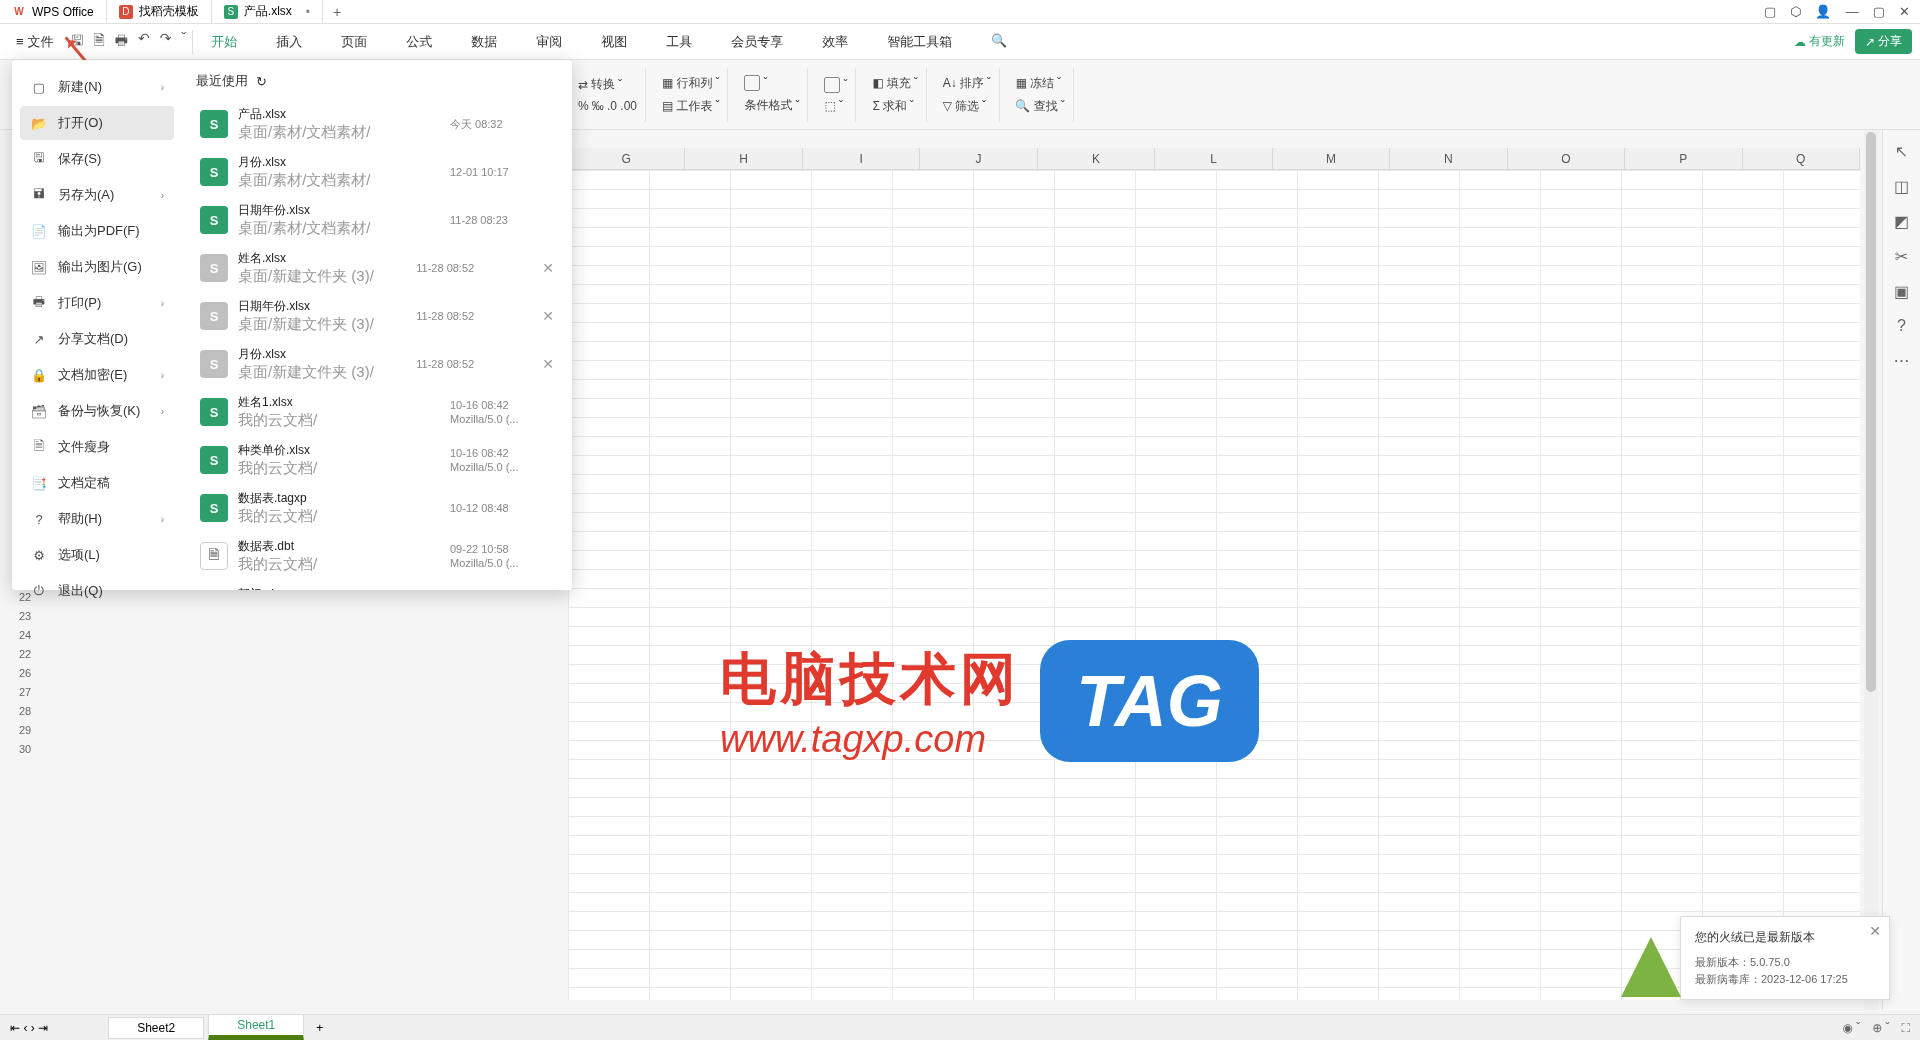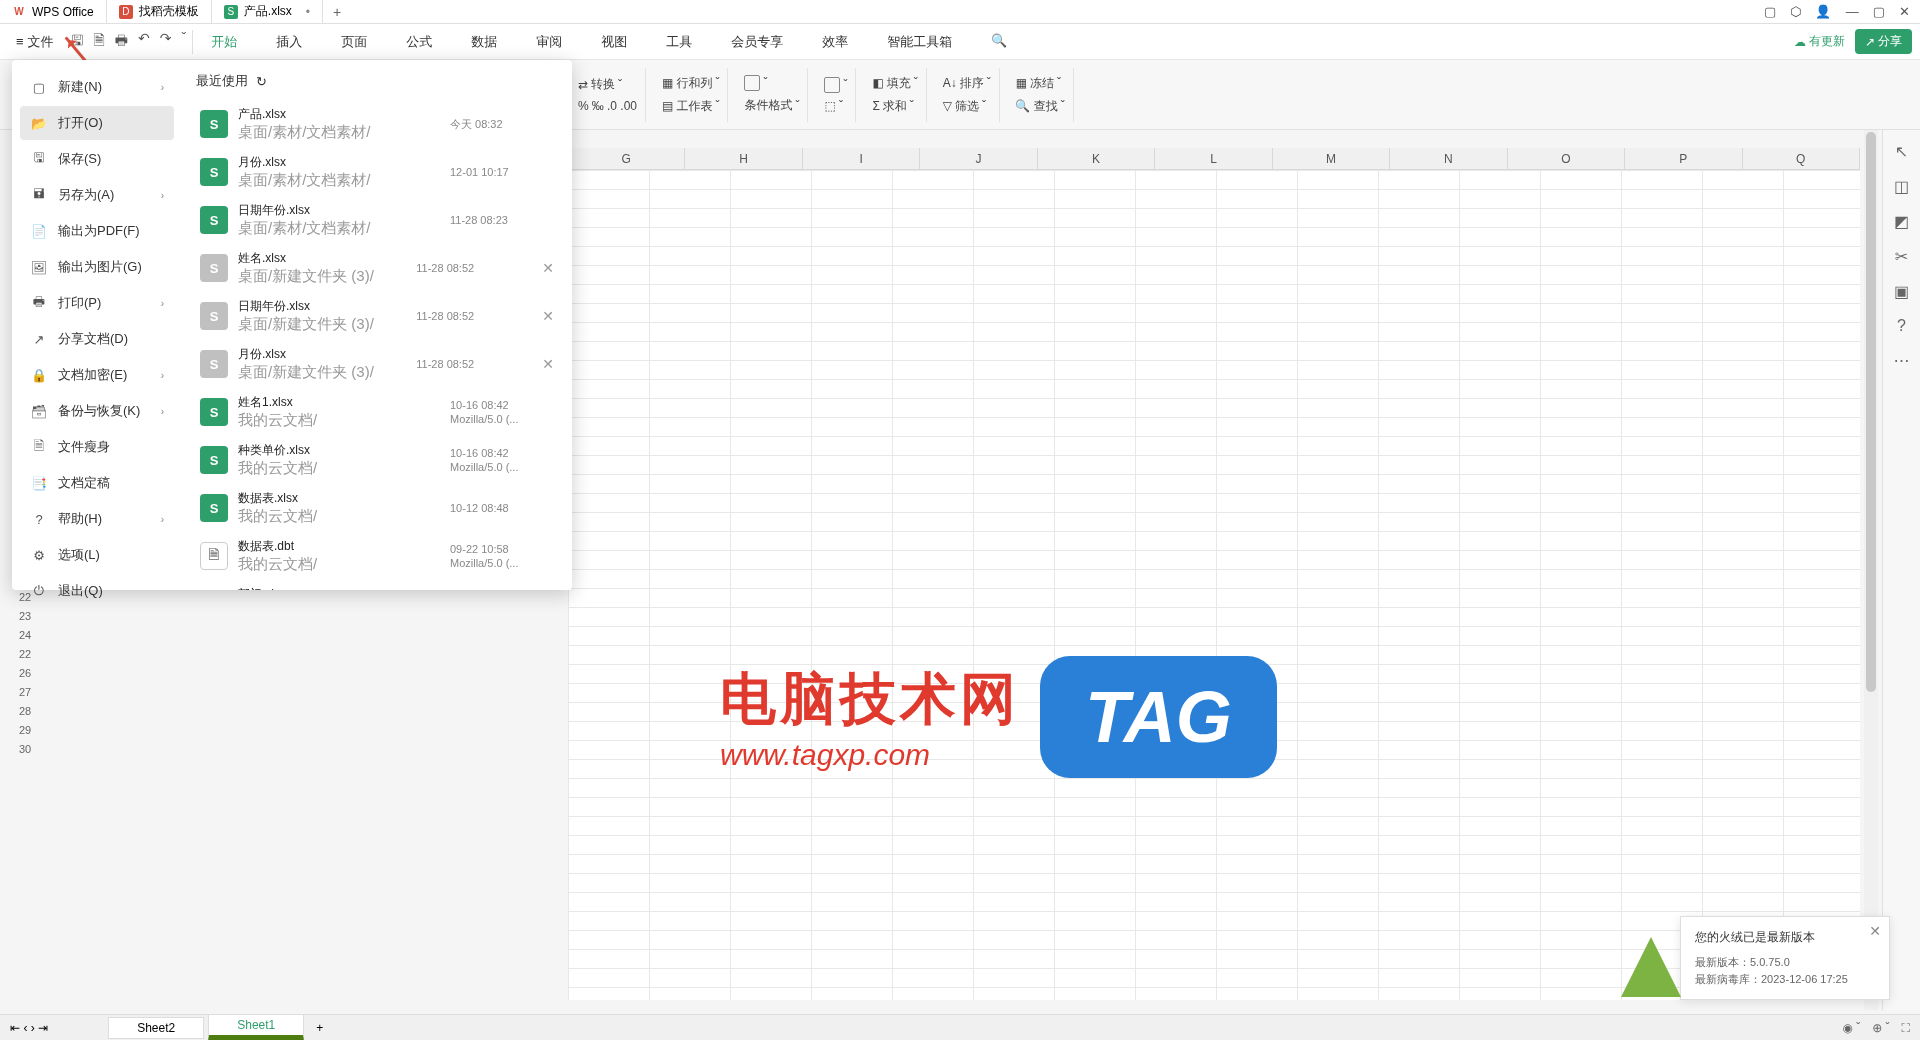--- a/index.html
+++ b/index.html
@@ -65,25 +65,25 @@
 .arrow2 { left: 220px; top: 248px; height: 110px; transform: rotate(120deg); }
 
 .side-panel { position: absolute; right: 0; top: 130px; width: 38px; bottom: 30px; background: #f7f7f7; border-left: 1px solid #e0e0e0; display: flex; flex-direction: column; gap: 16px; padding-top: 12px; align-items: center; color: #666; font-size: 16px; }
 
 .statusbar { position: absolute; bottom: 0; left: 0; right: 0; height: 26px; background: #f0f0f0; border-top: 1px solid #ddd; display: flex; align-items: center; font-size: 12px; padding: 0 10px; }
 .sheet-tabs { display: flex; align-items: center; gap: 4px; margin-left: 60px; }
 .sheet-tab { padding: 3px 28px; background: #fff; border: 1px solid #ddd; font-size: 12px; }
 .sheet-tab.act { border-bottom: 6px solid #4d7c0f; color: #2e9e6b; }
 .status-right { margin-left: auto; display: flex; gap: 12px; color: #666; }
 
-.watermark { position: absolute; left: 720px; top: 656px; display: flex; align-items: center; gap: 20px; }
+.watermark { position: absolute; left: 720px; top: 640px; display: flex; align-items: center; gap: 20px; }
 .wm-text { font-family: "SimHei", sans-serif; }
 .wm-cn { font-size: 56px; font-weight: bold; color: #e03a2f; letter-spacing: 4px; }
-.wm-url { font-size: 30px; color: #e03a2f; font-style: italic; }
-.wm-tag { background: #2a7fd6; color: #fff; font-size: 72px; font-weight: bold; padding: 20px 45px; border-radius: 30px; font-style: italic; }
+.wm-url { font-size: 38px; color: #e03a2f; font-style: italic; }
+.wm-tag { background: #2a7fd6; color: #fff; font-size: 72px; font-weight: bold; padding: 20px 36px; border-radius: 30px; font-style: italic; }
 
 .toast { position: absolute; right: 30px; bottom: 40px; width: 210px; background: #fff; border: 1px solid #ddd; box-shadow: 0 2px 10px rgba(0,0,0,0.1); padding: 12px 14px; font-size: 12px; }
 .toast-close { position: absolute; right: 8px; top: 6px; color: #888; font-size: 14px; }
 .toast-title { color: #333; margin-bottom: 8px; }
 .toast-line { color: #666; font-size: 11px; line-height: 1.5; }
 .toast-logo { position: absolute; left: -60px; top: 20px; width: 60px; height: 60px; background: #7cb342; clip-path: polygon(0 100%, 50% 0, 100% 100%); }
 .xz-logo { position: absolute; right: 30px; bottom: 6px; font-size: 10px; color: #4a90d9; }
 
 .scroll-v { position: absolute; right: 42px; top: 130px; bottom: 30px; width: 14px; background: #f0f0f0; }
 .scroll-thumb { position: absolute; top: 2px; left: 2px; right: 2px; height: 560px; background: #c8c8c8; border-radius: 6px; }
@@ -349,21 +349,21 @@
           <div class="recent-icon cloud">S</div>
     <div class="recent-text">
             <span class="recent-name">种类单价.xlsx</span>
             <span class="recent-path">我的云文档/</span>
           </div>
     <div class="recent-meta">10-16 08:42<br>Mozilla/5.0 (...</div>
     </div>
         <div class="recent-item">
           <div class="recent-icon cloud">S</div>
     <div class="recent-text">
-            <span class="recent-name">数据表.xlsx</span>
+            <span class="recent-name">数据表.tagxp</span>
             <span class="recent-path">我的云文档/</span>
           </div>
     <div class="recent-meta">10-12 08:48</div>
     </div>
         <div class="recent-item">
           <div class="recent-icon file">🗎</div>
     <div class="recent-text">
             <span class="recent-name">数据表.dbt</span>
             <span class="recent-path">我的云文档/</span>
           </div>

